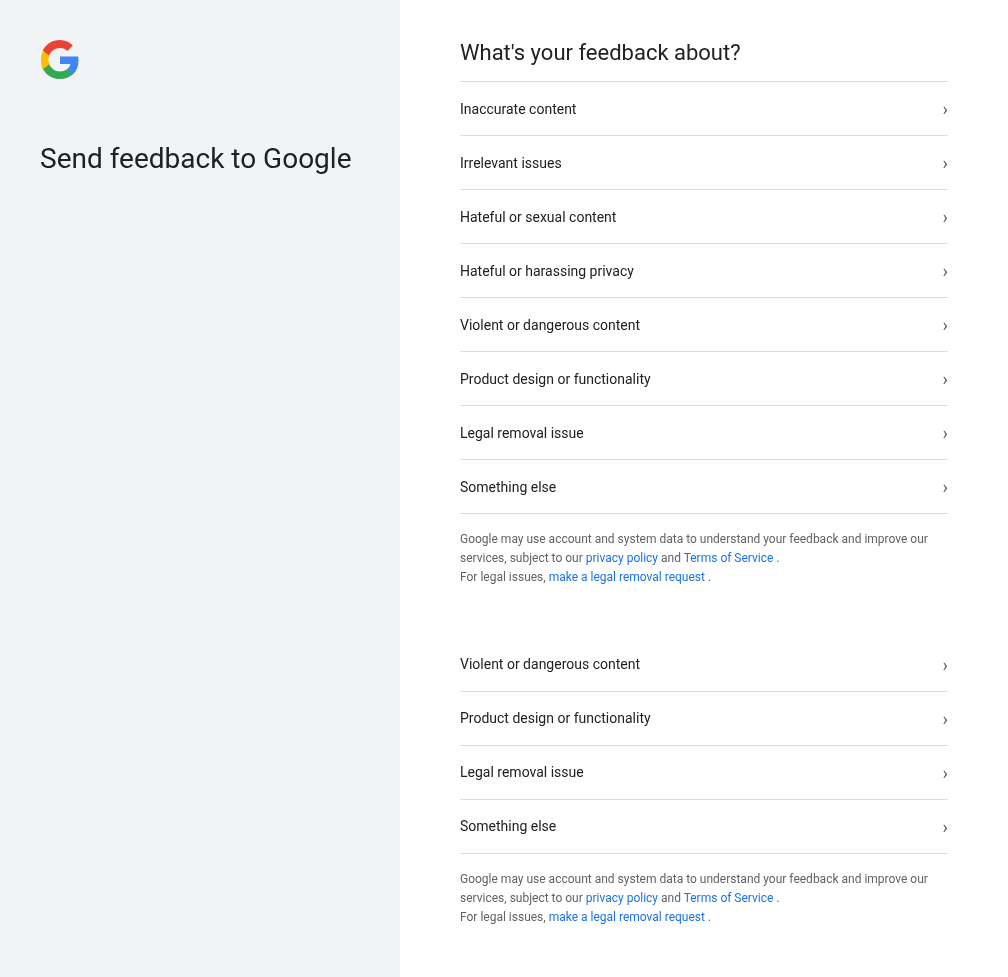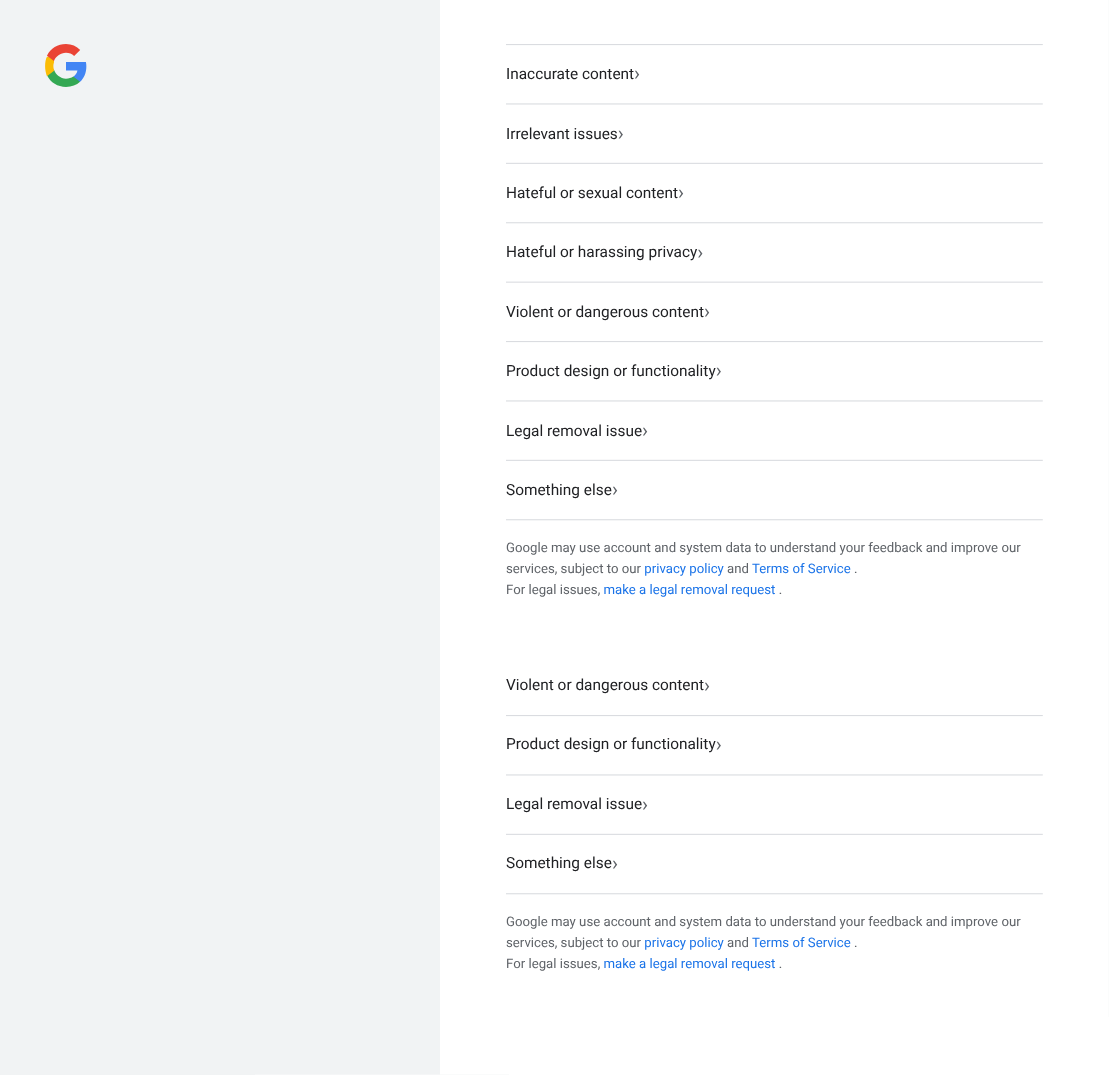--- a/index.html
+++ b/index.html
@@ -51,20 +51,21 @@
       margin-bottom: 16px;
     }
 
     .feedback-list {
       list-style: none;
     }
 
     .feedback-item {
       display: flex;
       align-items: center;
+      justify-content: space-between;
       padding: 16px 0;
       border-bottom: 1px solid #dadce0;
       cursor: pointer;
     }
 
     .feedback-item-label {
       font-size: 14px;
       color: #202124;
       font-weight: 400;
     }
@@ -101,24 +102,26 @@
 
 <div class="left-panel">
 
   <svg class="google-logo" viewBox="0 0 40 40" xmlns="http://www.w3.org/2000/svg">
     <path d="M38.5 20.4c0-1.4-.1-2.7-.4-4H20v7.6h10.4c-.5 2.4-1.8 4.4-3.8 5.7v4.7h6.2c3.6-3.3 5.7-8.2 5.7-14z" fill="#4285F4"></path>
     <path d="M20 39c5.2 0 9.6-1.7 12.8-4.7l-6.2-4.7c-1.7 1.2-4 1.9-6.6 1.9-5.1 0-9.4-3.4-10.9-8H2.7v4.9C5.9 35 12.5 39 20 39z" fill="#34A853"></path>
     <path d="M9.1 23.5c-.4-1.2-.6-2.3-.6-3.5s.2-2.4.6-3.5v-4.9H2.7C1.6 13.6 1 16.7 1 20s.6 6.4 1.7 9.4l6.4-5z" fill="#FBBC05"></path>
     <path d="M20 8c2.9 0 5.4 1 7.4 2.9l5.5-5.5C29.6 2.1 25.2 0 20 0 12.5 0 5.9 4 2.7 10.6l6.4 4.9C10.6 11.4 14.9 8 20 8z" fill="#EA4335"></path>
   </svg>
 
+  <h1 class="page-title">Send feedback to Google</h1>
 </div>
 
 <div class="right-panel">
 
+  <h2 class="section-title">What's your feedback about?</h2>
   <hr class="top-divider">
 
   <ul class="feedback-list">
     <li class="feedback-item">
       <span class="feedback-item-label">Inaccurate content</span>
       <span class="chevron-icon">›</span>
     </li>
     <li class="feedback-item">
       <span class="feedback-item-label">Irrelevant issues</span>
       <span class="chevron-icon">›</span>

